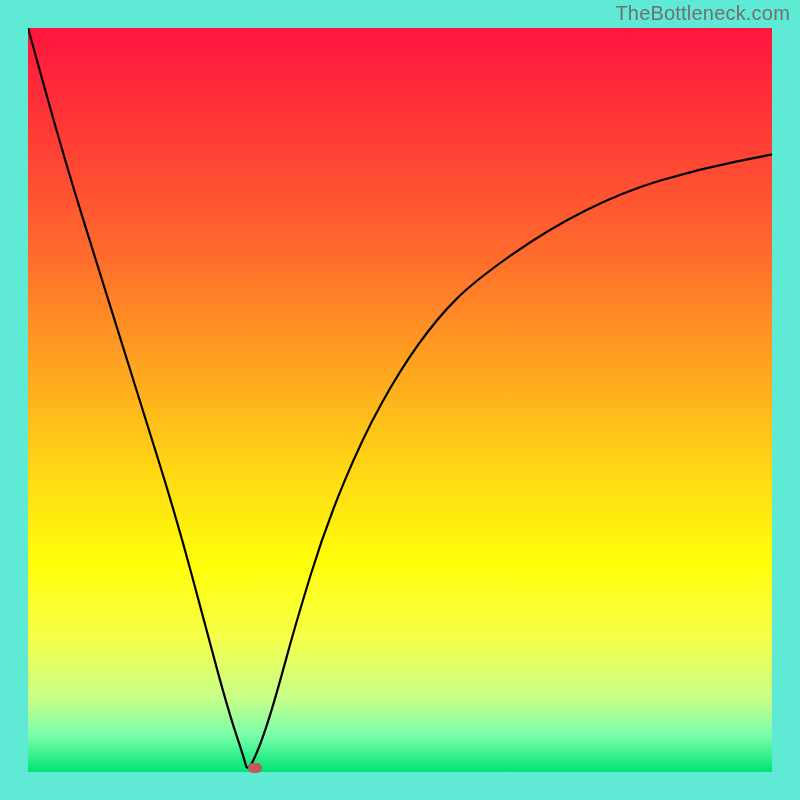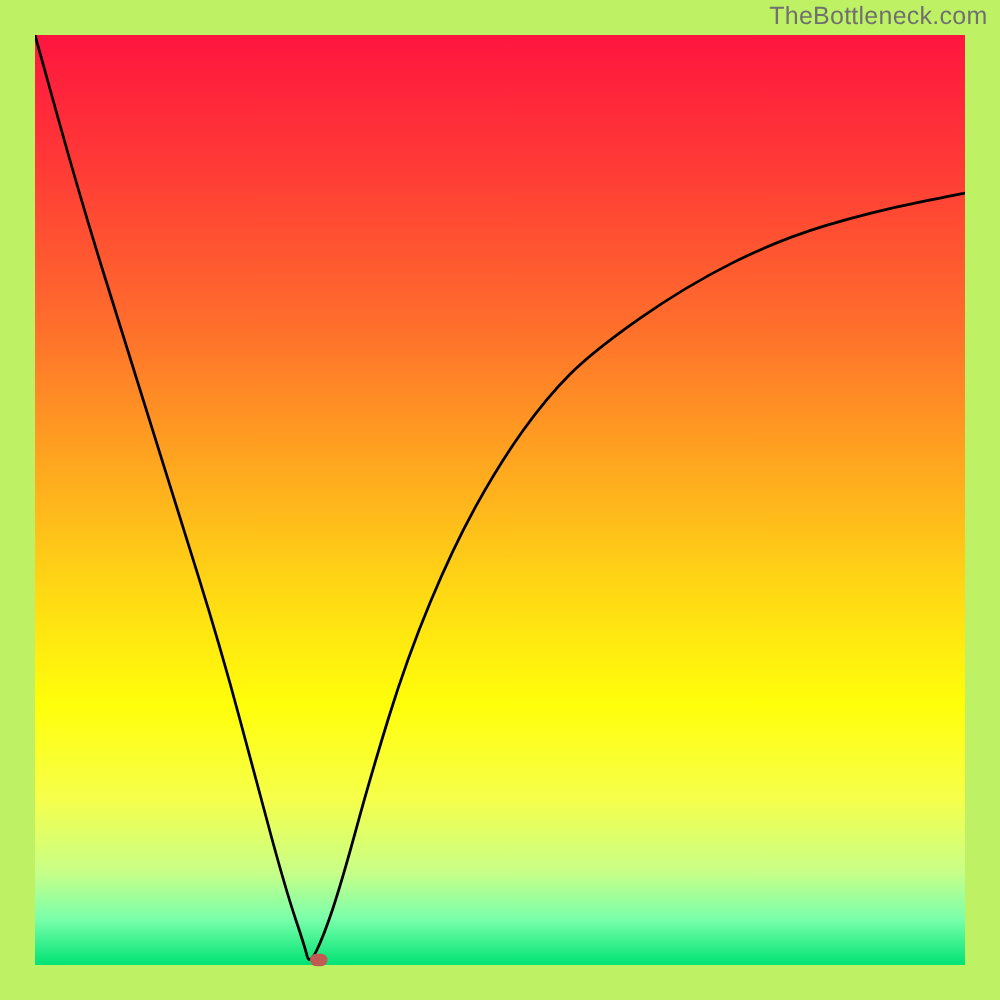--- a/index.html
+++ b/index.html
@@ -8,21 +8,21 @@
     width: 800px;
     height: 800px;
     overflow: hidden;
     background: #000;
     font-family: Arial, Helvetica, sans-serif;
   }
   .frame {
     position: relative;
     width: 800px;
     height: 800px;
-    background: #bef264;
+    background: #5eead4;
   }
   .watermark {
     position: absolute;
     top: 2px;
     right: 10px;
     color: #707070;
     font-size: 20px;
     font-weight: 500;
     letter-spacing: 0.2px;
     user-select: none;

